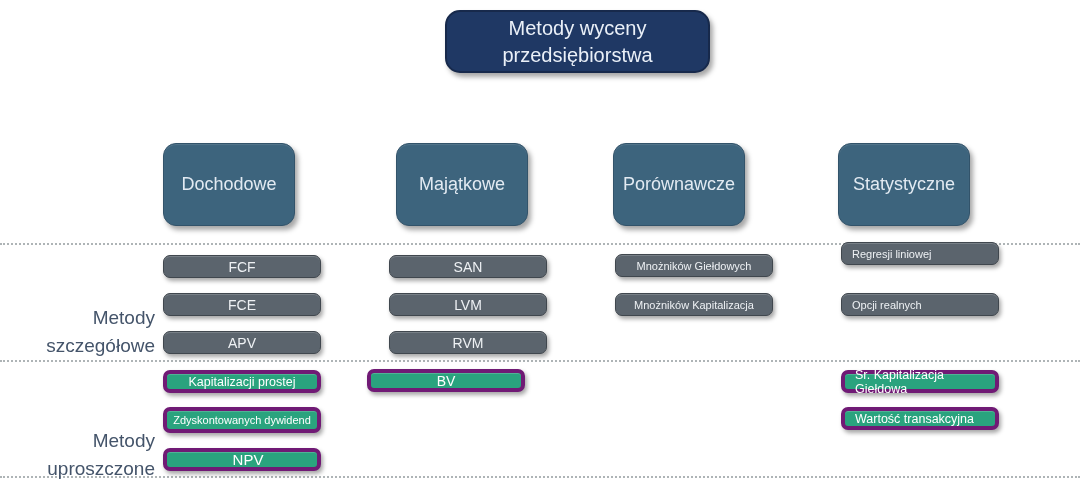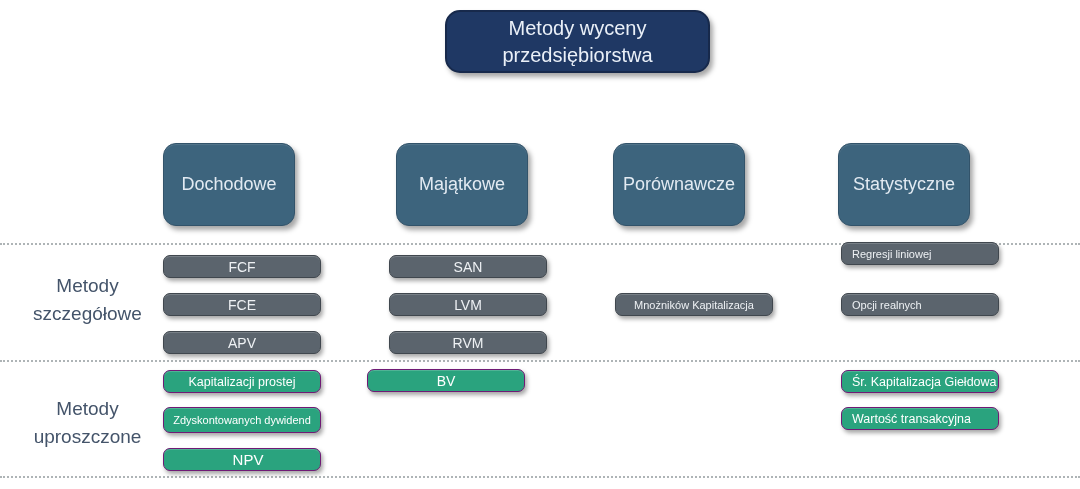--- a/index.html
+++ b/index.html
@@ -46,41 +46,42 @@
     font-size: 14px;
     box-shadow: 2px 3px 4px rgba(0,0,0,0.35), inset 0 1px 0 rgba(255,255,255,0.18);
   }
   .gray {
     background: #5b646d;
     border: 1px solid #40474e;
     color: #eef1f4;
   }
   .green {
     background: #2aa37e;
-    border: 1px solid #701a75;
+    border: 4px solid #701a75;
     color: #ffffff;
   }
   .small-text { font-size: 11px; }
   .mid-text { font-size: 12.5px; }
   .big-text { font-size: 15px; padding-left: 12px; }
   .two-line { line-height: 1.15; height: 26px; font-size: 11px; padding: 8px 6px; }
   .left-align { justify-content: flex-start; text-align: left; padding-left: 10px; }
   .dotted-line {
     position: absolute;
     left: 0; width: 1080px; height: 0;
     border-top: 2px dotted #aeb4b6;
   }
   .row-label {
     position: absolute;
     left: 20px;
     width: 135px;
     color: #44546a;
     font-size: 19px;
     line-height: 1.45;
-    text-align: center;
+    text-align: right;
+    margin-top: 32px;
   }
 </style>
 </head>
 <body>
 
 <div class="canvas">
 
   <div class="node title-box">
     <span>Metody wyceny przedsiębiorstwa</span>
   </div>
@@ -106,20 +107,21 @@
   <div class="row-label" style="top:395px;">Metody uproszczone</div>
 
   <div class="node chip gray" style="left:163px; top:255px;">FCF</div>
   <div class="node chip gray" style="left:163px; top:293px;">FCE</div>
   <div class="node chip gray" style="left:163px; top:331px;">APV</div>
 
   <div class="node chip gray" style="left:389px; top:255px;">SAN</div>
   <div class="node chip gray" style="left:389px; top:293px;">LVM</div>
   <div class="node chip gray" style="left:389px; top:331px;">RVM</div>
 
+  <div class="node chip gray small-text" style="left:615px; top:254px;">Mnożników Giełdowych</div>
   <div class="node chip gray small-text" style="left:615px; top:293px;">Mnożników Kapitalizacja</div>
 
   <div class="node chip gray small-text left-align" style="left:841px; top:242px;">Regresji liniowej</div>
   <div class="node chip gray small-text left-align" style="left:841px; top:293px;border-radius:7px;">Opcji realnych</div>
 
   <div class="node chip green mid-text" style="left:163px; top:370px;">Kapitalizacji prostej</div>
   <div class="node chip green two-line" style="left:163px; top:407px;">Zdyskontowanych dywidend</div>
   <div class="node chip green big-text" style="left:163px; top:448px;">NPV</div>
 
   <div class="node chip green" style="left:367px; top:369px;">BV</div>

